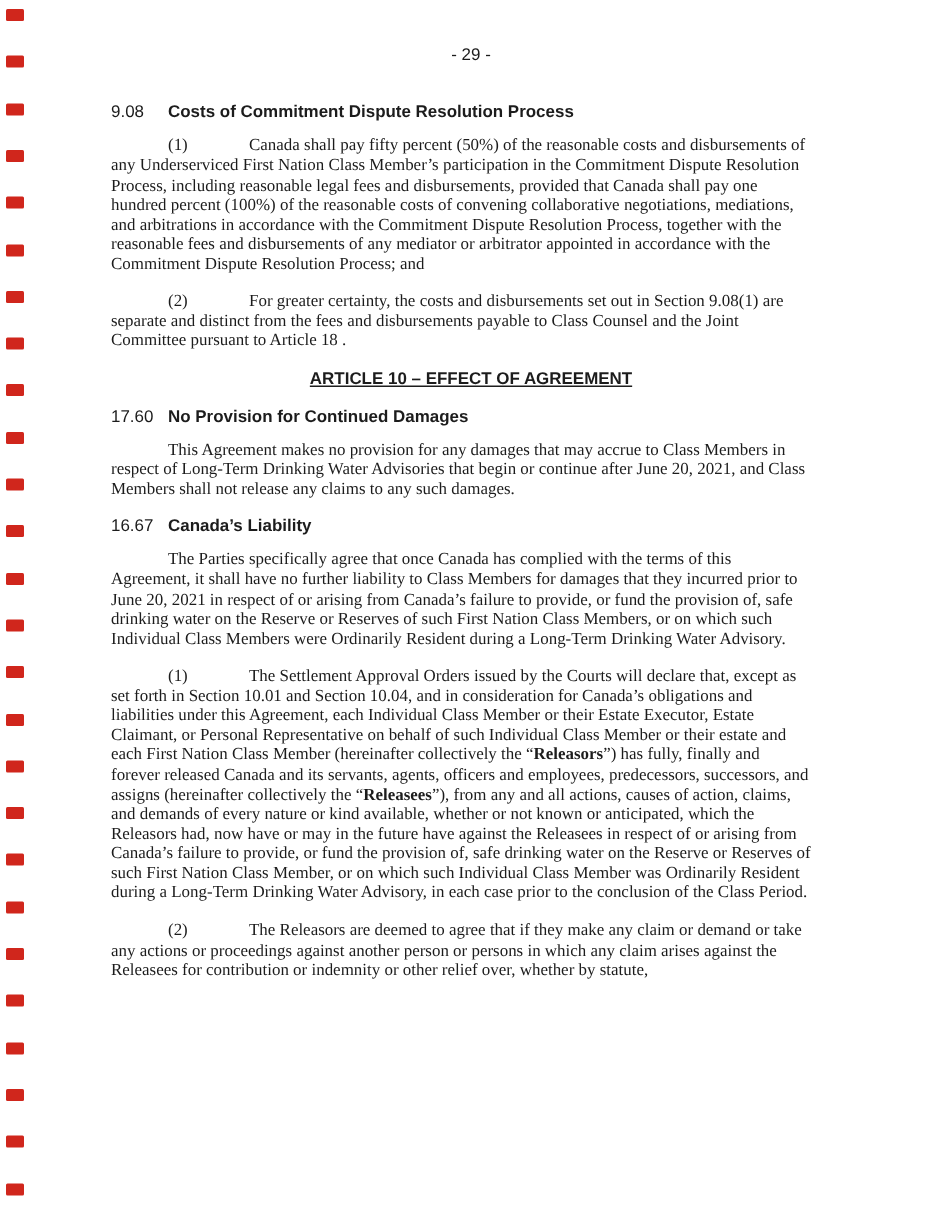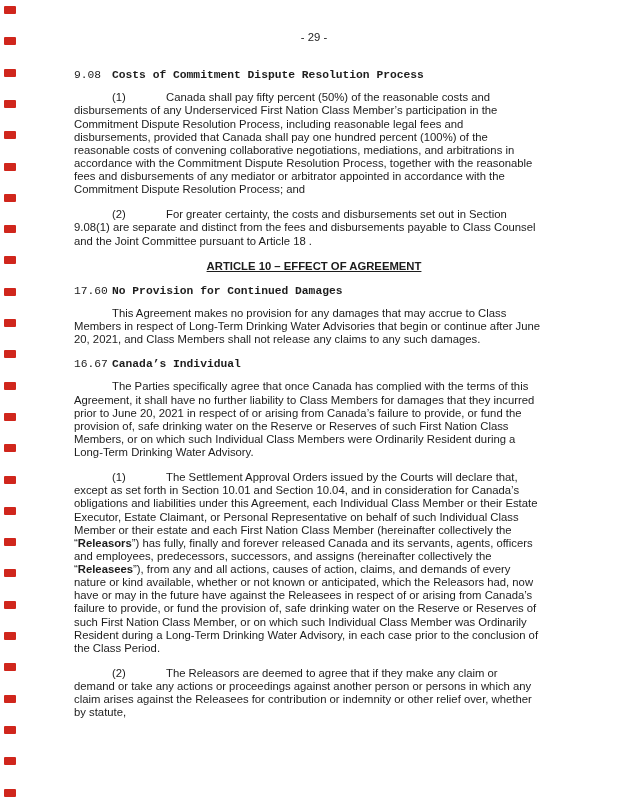--- a/index.html
+++ b/index.html
@@ -19,33 +19,34 @@
     position: relative;
     padding: 31px 70px 20px 74px;
     box-sizing: border-box;
     width: 624px;
     height: 691px;
   }
   .pageno {
     text-align: center;
     margin: 0 0 25px 0;
   }
-  .sec-heading { margin: 0 0 9px 0; font-family: Liberation Mono, monospace; }
+  .sec-heading { margin: 0 0 9px 0; }
   .sec-num { display: inline-block; width: 38px; font-weight: normal; }
   .sec-title { font-weight: bold; }
   .article-heading {
     text-align: center;
     font-weight: bold;
     margin: 0 0 12px 0;
   }
   .article-heading .u { text-decoration: underline; }
   p.para {
     margin: 0 13px 12px 0;
     text-indent: 38px;
     text-align: left;
+    font-family: Liberation Serif, serif;
   }
   .plabel {
     display: inline-block;
     width: 54px;
     text-indent: 0;
   }
   .b { font-weight: bold; }
   .marks { position: absolute; left: 0; top: 0; width: 30px; height: 807px; }
   .mark { position: absolute; border-radius: 1px; }
 </style>
@@ -54,21 +55,21 @@
 
 <div class="page">
   <div class="pageno">- 29 -</div>
   <div>
       <div class="sec-heading"><span class="sec-num">9.08</span><span class="sec-title">Costs of Commitment Dispute Resolution Process</span></div>
       <p class="para"><span class="plabel">(1)</span><span>Canada shall pay fifty percent (50%) of the reasonable costs and disbursements of any Underserviced First Nation Class Member’s participation in the Commitment Dispute Resolution Process, including reasonable legal fees and disbursements, provided that Canada shall pay one hundred percent (100%) of the reasonable costs of convening collaborative negotiations, mediations, and arbitrations in accordance with the Commitment Dispute Resolution Process, together with the reasonable fees and disbursements of any mediator or arbitrator appointed in accordance with the Commitment Dispute Resolution Process; and</span></p>
       <p class="para"><span class="plabel">(2)</span><span>For greater certainty, the costs and disbursements set out in Section 9.08(1) are separate and distinct from the fees and disbursements payable to Class Counsel and the Joint Committee pursuant to Article 18 .</span></p>
       <div class="article-heading"><span class="u">ARTICLE 10 – EFFECT OF AGREEMENT</span></div>
       <div class="sec-heading"><span class="sec-num">17.60</span><span class="sec-title">No Provision for Continued Damages</span></div>
       <p class="para"><span>This Agreement makes no provision for any damages that may accrue to Class Members in respect of Long-Term Drinking Water Advisories that begin or continue after June 20, 2021, and Class Members shall not release any claims to any such damages.</span></p>
-      <div class="sec-heading"><span class="sec-num">16.67</span><span class="sec-title">Canada’s Individual</span></div>
+      <div class="sec-heading"><span class="sec-num">16.67</span><span class="sec-title">Canada’s Liability</span></div>
       <p class="para"><span>The Parties specifically agree that once Canada has complied with the terms of this Agreement, it shall have no further liability to Class Members for damages that they incurred prior to June 20, 2021 in respect of or arising from Canada’s failure to provide, or fund the provision of, safe drinking water on the Reserve or Reserves of such First Nation Class Members, or on which such Individual Class Members were Ordinarily Resident during a Long-Term Drinking Water Advisory.</span></p>
       <p class="para"><span class="plabel">(1)</span><span>The Settlement Approval Orders issued by the Courts will declare that, except as set forth in Section 10.01 and Section 10.04, and in consideration for Canada’s obligations and liabilities under this Agreement, each Individual Class Member or their Estate Executor, Estate Claimant, or Personal Representative on behalf of such Individual Class Member or their estate and each First Nation Class Member (hereinafter collectively the “</span><span class="b">Releasors</span><span>”) has fully, finally and forever released Canada and its servants, agents, officers and employees, predecessors, successors, and assigns (hereinafter collectively the “</span><span class="b">Releasees</span><span>”), from any and all actions, causes of action, claims, and demands of every nature or kind available, whether or not known or anticipated, which the Releasors had, now have or may in the future have against the Releasees in respect of or arising from Canada’s failure to provide, or fund the provision of, safe drinking water on the Reserve or Reserves of such First Nation Class Member, or on which such Individual Class Member was Ordinarily Resident during a Long-Term Drinking Water Advisory, in each case prior to the conclusion of the Class Period.</span></p>
       <p class="para"><span class="plabel">(2)</span><span>The Releasors are deemed to agree that if they make any claim or demand or take any actions or proceedings against another person or persons in which any claim arises against the Releasees for contribution or indemnity or other relief over, whether by statute,</span></p>
     </div>
 </div>
 <div class="marks">
     <div class="mark" style="top: 6px; left: 4px; width: 12px; height: 8px; background: rgb(208, 38, 28);"></div>
     <div class="mark" style="top: 37.3px; left: 4px; width: 12px; height: 8px; background: rgb(208, 38, 28);"></div>
     <div class="mark" style="top: 68.6px; left: 4px; width: 12px; height: 8px; background: rgb(208, 38, 28);"></div>
     <div class="mark" style="top: 99.9px; left: 4px; width: 12px; height: 8px; background: rgb(208, 38, 28);"></div>

